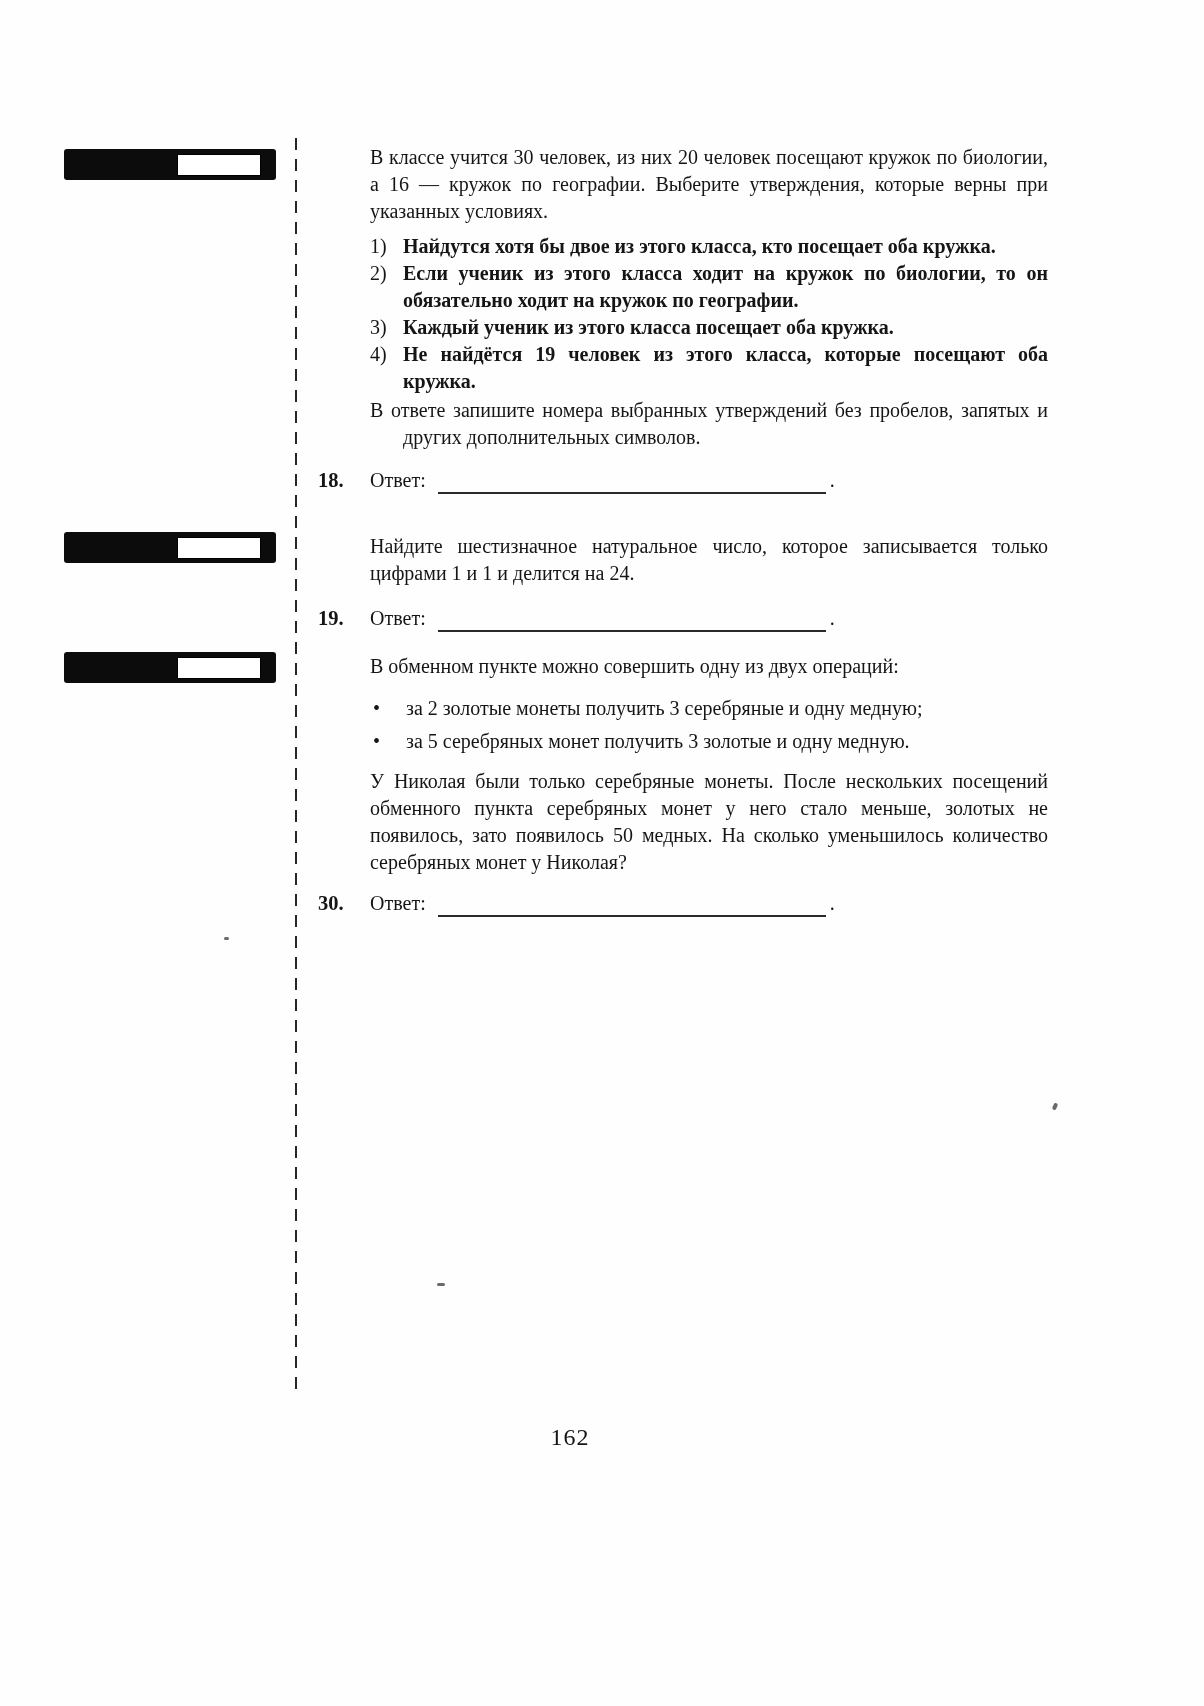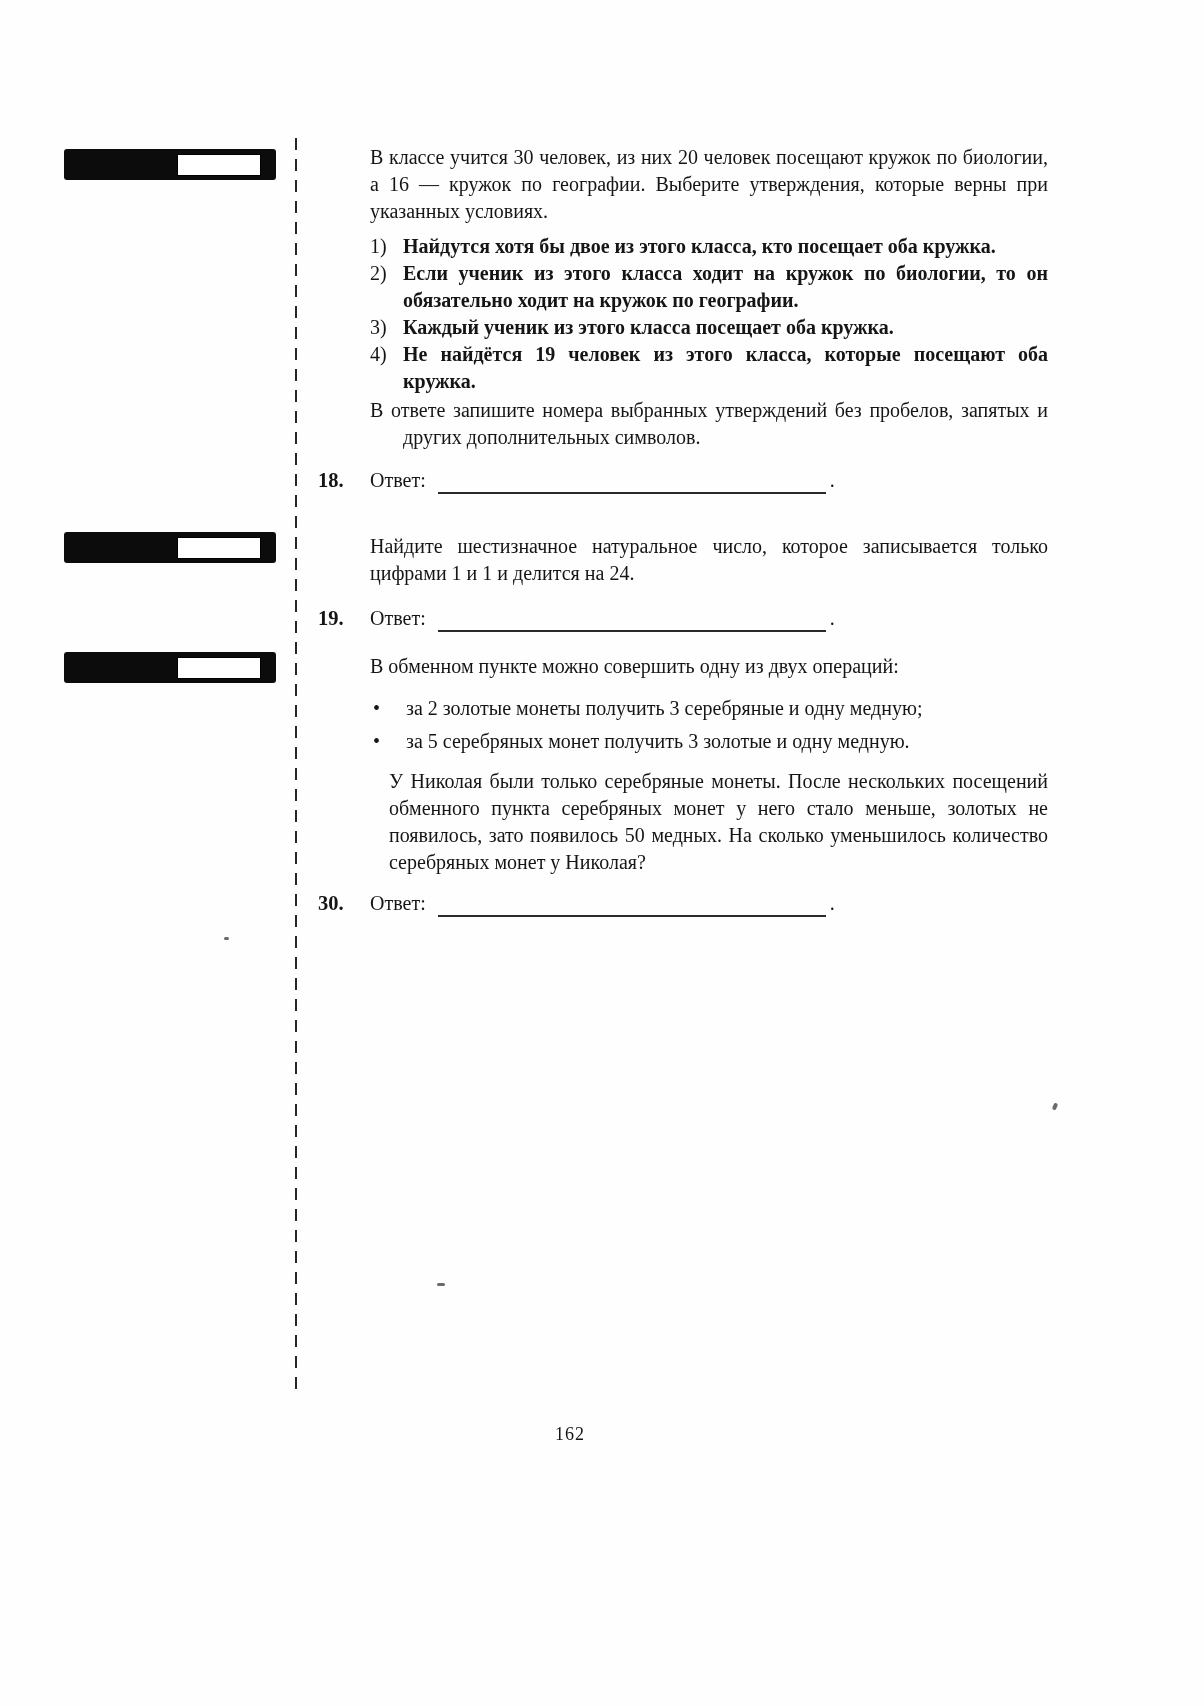--- a/index.html
+++ b/index.html
@@ -62,25 +62,25 @@
     border-bottom: 2px solid #2a2a2a;
     margin-left: 12px;
   }
   .answer-dot { margin-left: 4px; }
 
   .bullets { margin-top: 12px; }
   .bullet-item { display: flex; line-height: 33px; }
   .bullet-glyph { flex: 0 0 33px; padding-left: 3px; }
   .bullet-text { flex: 1; }
 
-  .body-para { margin-top: 10px; text-align: justify; margin-left: 19px; }
+  .body-para { margin-top: 10px; text-align: justify; }
 
   .page-number {
     position: absolute; top: 1424px; left: 318px; width: 504px;
-    text-align: center; font-size: 18px; letter-spacing: 1px;
+    text-align: center; font-size: 24px; letter-spacing: 1px;
   }
 
   .artifact { position: absolute; background: #6a6a6a; border-radius: 2px; }
 </style>
 </head>
 <body>
 
 <div class="margin-marker" style="top:149px">
   <div class="score-box"></div>
 </div>

